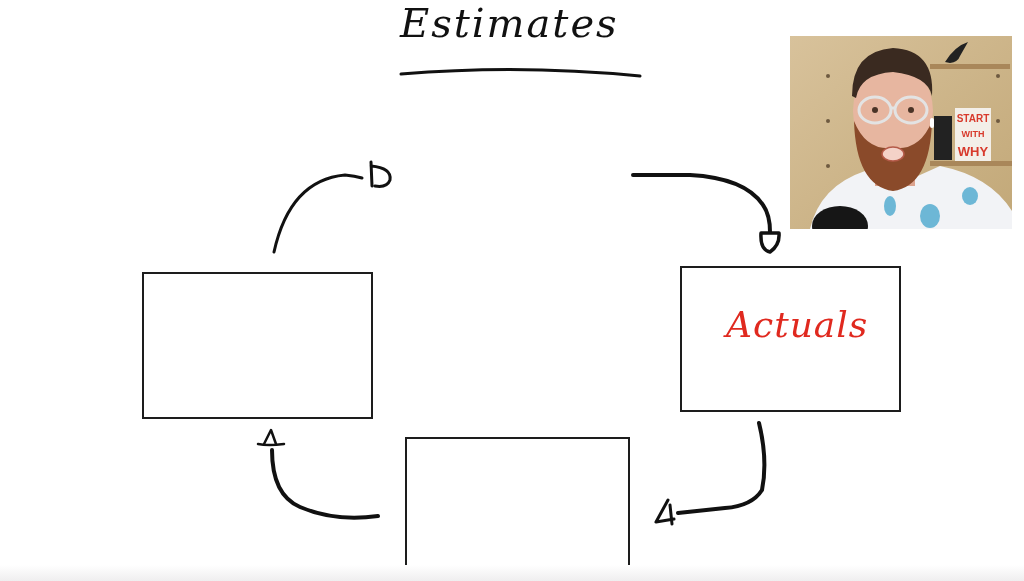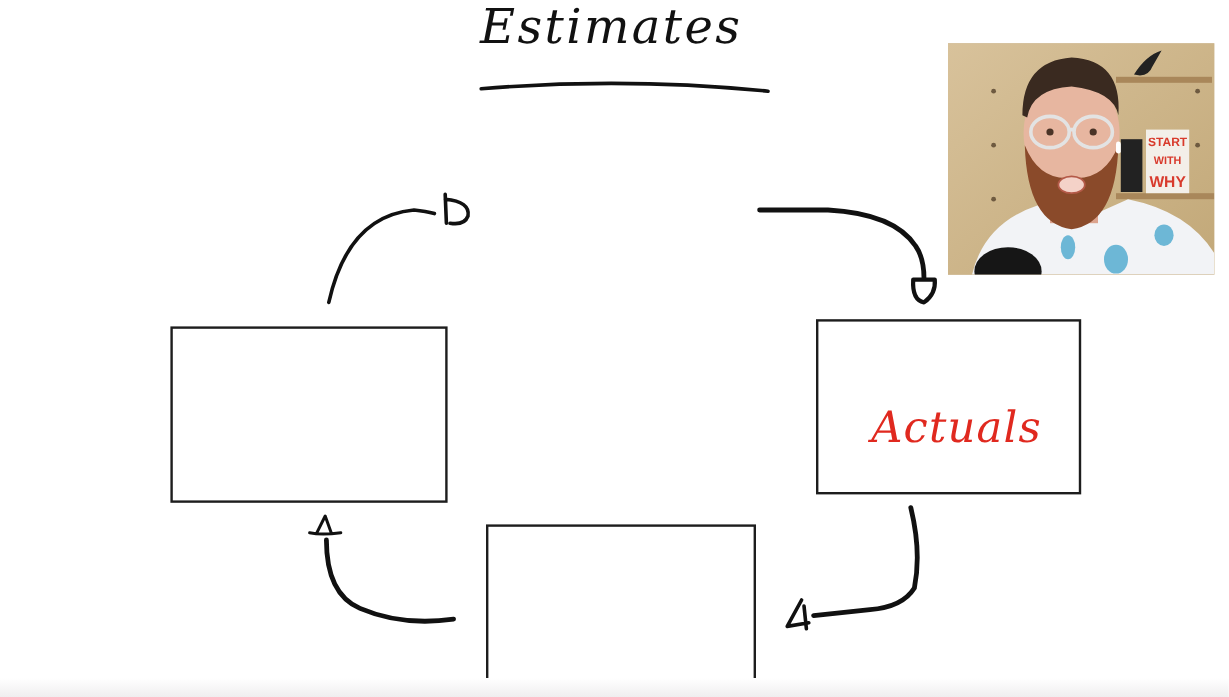--- a/index.html
+++ b/index.html
@@ -37,21 +37,21 @@
 
 <div class="board">
 
   <div class="title-text">Estimates</div>
   <svg class="overlay" width="1024" height="581">
     <path d="M401 74 Q520 64 640 76" stroke="#111" stroke-width="3" fill="none" stroke-linecap="round"></path>
   </svg>
 
 
   <div class="box" style="left:680px;top:266px;width:221px;height:146px;">
-    <span class="box-label" style="left:44px;top:36px;font-size:36px;margin-top:32px;">Actuals</span>
+    <span class="box-label" style="left:44px;top:36px;font-size:36px;">Actuals</span>
   </div>
 
   <div class="box" style="left:405px;top:437px;width:225px;height:133px;">
     <span class="box-label"></span>
   </div>
 
   <div class="box" style="left:142px;top:272px;width:231px;height:147px;">
     <span class="box-label"></span>
   </div>
 

